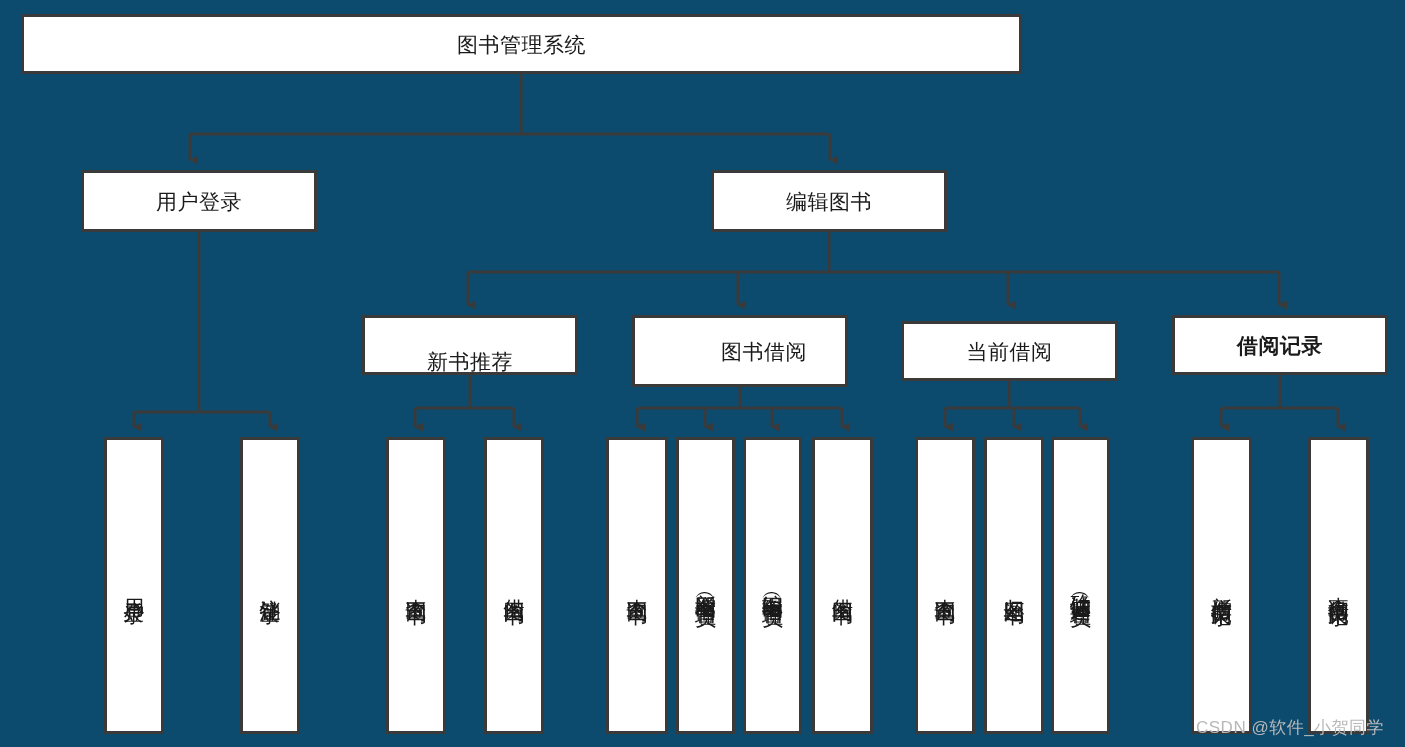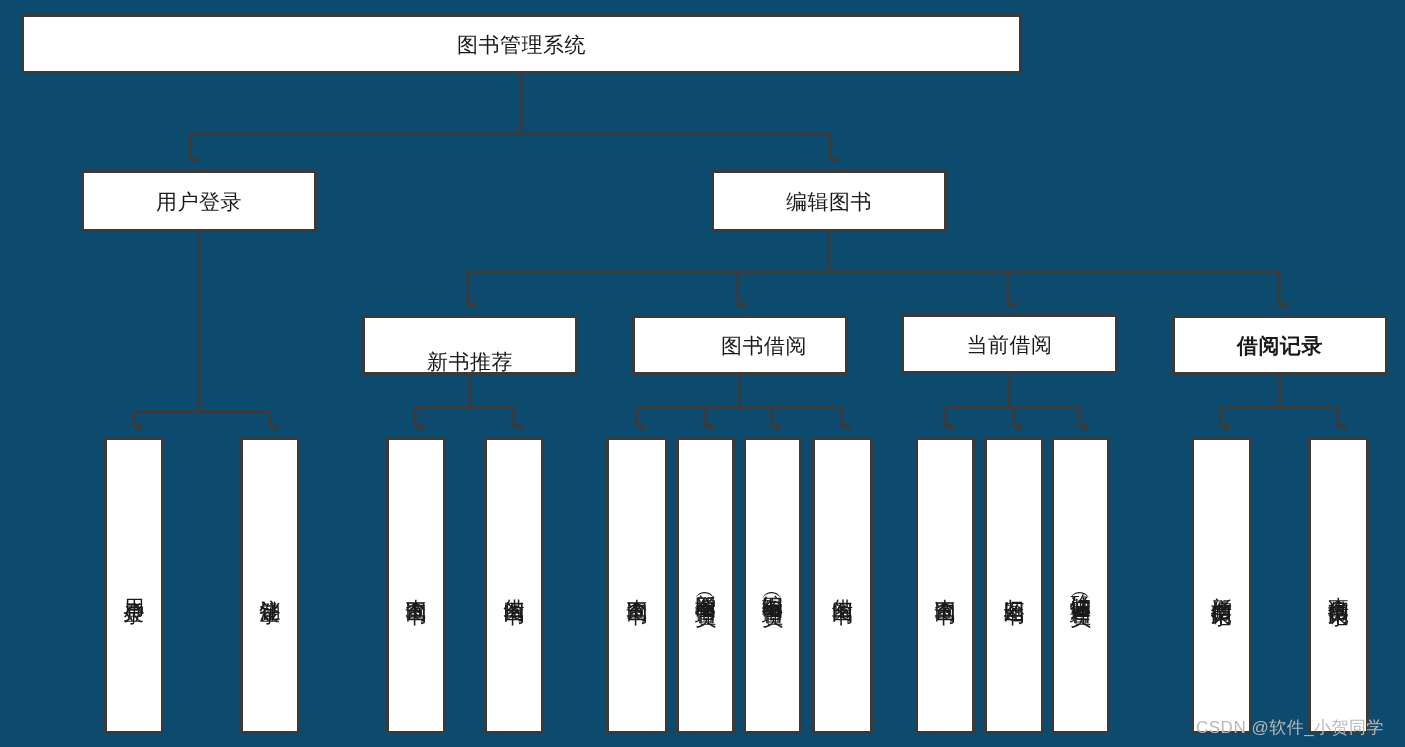--- a/index.html
+++ b/index.html
@@ -123,24 +123,24 @@
   <div class="node-box" style="left: 81px; top: 170px; width: 236px; height: 62px;">
     <span class="node-label-h">用户登录</span>
   </div>
   <div class="node-box" style="left: 711px; top: 170px; width: 236px; height: 62px;">
     <span class="node-label-h">编辑图书</span>
   </div>
 
   <div class="node-box" style="left: 362px; top: 315px; width: 216px; height: 60px; align-items: flex-end;">
     <span class="node-label-h">新书推荐</span>
   </div>
-  <div class="node-box" style="left: 632px; top: 315px; width: 216px; height: 60px; padding-left: 48px;">
+  <div class="node-box" style="left: 632px; top: 315px; width: 216px; height: 72px; padding-left: 48px;">
     <span class="node-label-h">图书借阅</span>
   </div>
-  <div class="node-box" style="left: 901px; top: 314px; width: 217px; height: 60px;">
+  <div class="node-box" style="left: 901px; top: 321px; width: 217px; height: 60px;">
     <span class="node-label-h">当前借阅</span>
   </div>
   <div class="node-box" style="left: 1172px; top: 315px; width: 216px; height: 60px; font-weight: bold;">
     <span class="node-label-h">借阅记录</span>
   </div>
 
   <div class="node-box" style="left: 104px; top: 437px; width: 60px; height: 297px;">
     <span class="node-label-v">用户登录</span>
   </div>
   <div class="node-box" style="left: 240px; top: 437px; width: 60px; height: 297px;">

